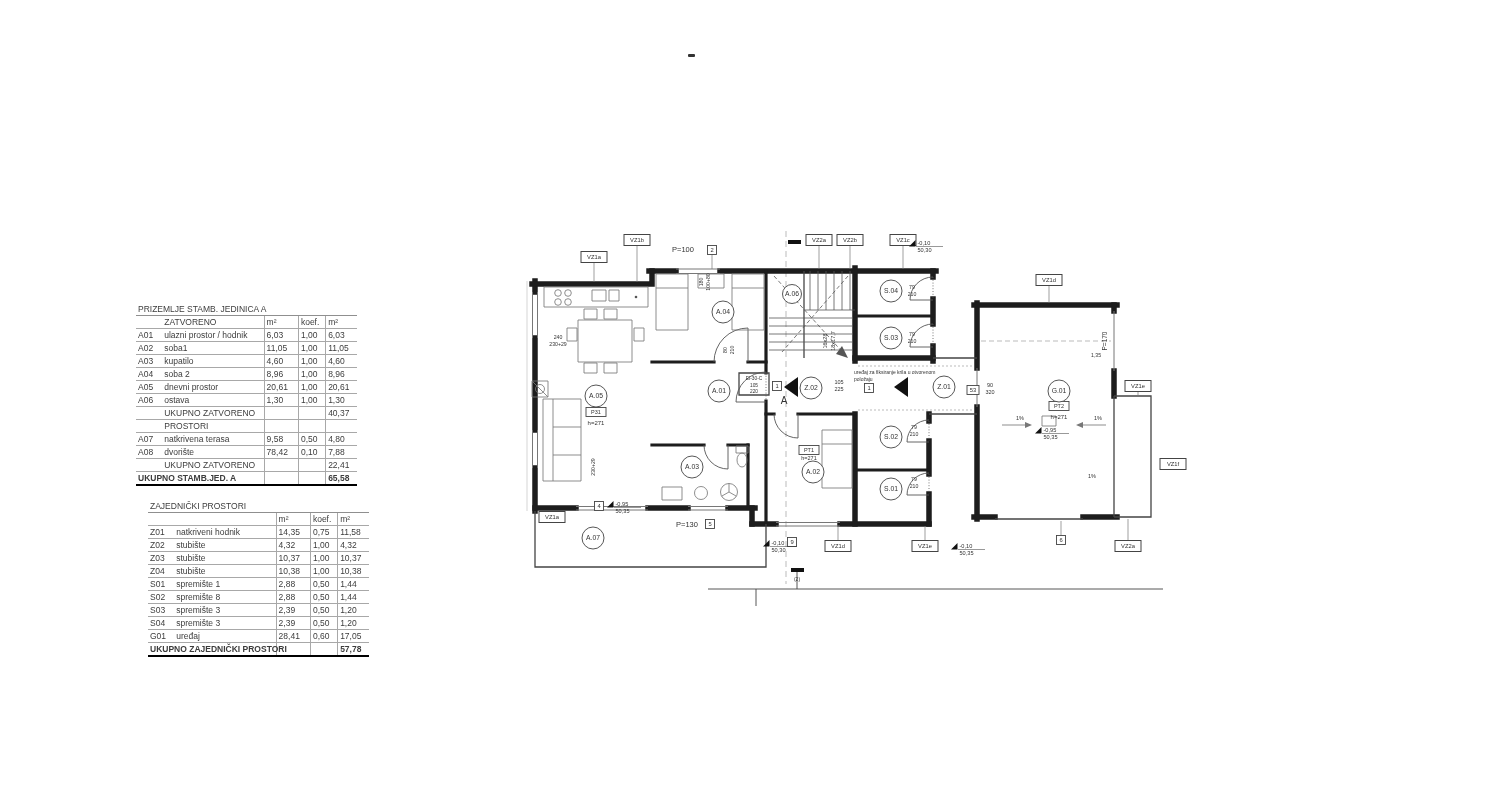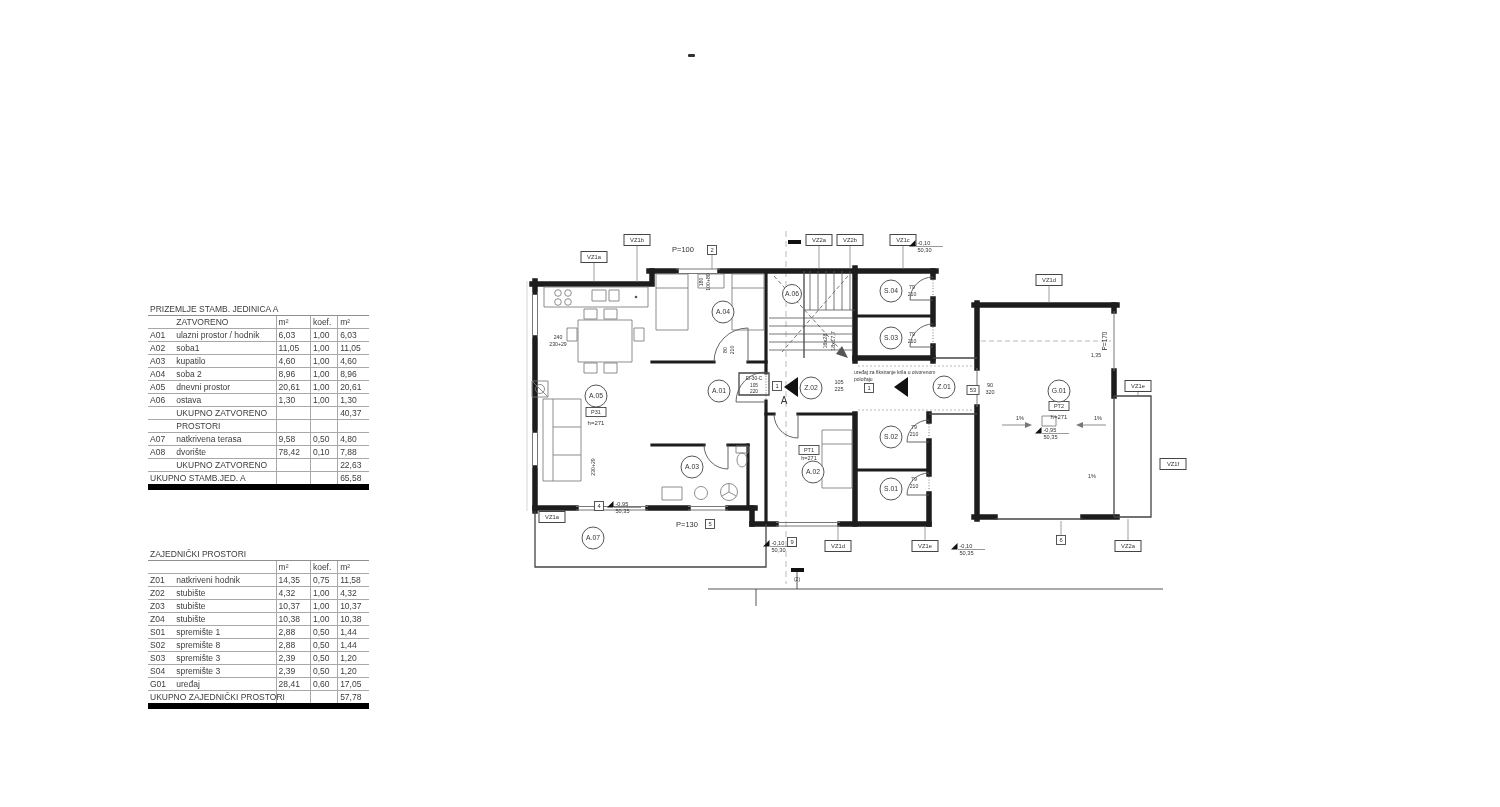--- a/index.html
+++ b/index.html
@@ -5,31 +5,31 @@
   html,body{margin:0;padding:0}
   body{width:1500px;height:807px;background:#ffffff;position:relative;
        font-family:"Liberation Sans",sans-serif;color:#3a3a3a;overflow:hidden}
   .tbl{position:absolute;width:221px}
   .tbl table{border-collapse:collapse;table-layout:fixed;width:100%;
              font-size:8.5px;color:#3c3c3c}
   .tbl td{padding:0 2px;height:12px;line-height:11px;white-space:nowrap;
           overflow:visible;border-bottom:1px solid #a8a8a8;vertical-align:middle}
   .tbl td:nth-child(n+3){border-left:1px solid #a8a8a8}
   .tbl tr.title-row td{border-bottom:1px solid #8f8f8f;border-left:none}
-  .tbl tr.total td{font-weight:normal;border-bottom:6px solid #000000}
+  .tbl tr.total td{font-weight:bold;border-bottom:2px solid #000000}
   #plan-wrap{position:absolute;left:516px;top:225px;width:680px;height:390px}
   svg{font-family:"Liberation Sans",sans-serif}
   svg text{fill:#333}
   .speck{position:absolute;left:688px;top:54px;width:7px;height:3px;
          background:#333;border-radius:1px}
 </style>
 </head>
 <body>
 
-<div class="tbl" style="left:148px;top:303px">
+<div class="tbl" style="left:136px;top:303px">
   <table>
     <colgroup>
         <col style="width:26px">
         <col style="width:101px">
         <col style="width:34px">
         <col style="width:27px">
         <col style="width:31px">
       </colgroup>
     <tbody>
       <tr class="title-row">
@@ -112,34 +112,34 @@
         <td>dvorište</td>
         <td>78,42</td>
         <td>0,10</td>
         <td>7,88</td>
       </tr>
         <tr class="sum">
         <td></td>
         <td>UKUPNO ZATVORENO</td>
         <td></td>
         <td></td>
-        <td>22,63</td>
+        <td>22,41</td>
       </tr>
         <tr class="total">
         <td>UKUPNO STAMB.JED. A</td>
         <td></td>
         <td></td>
         <td></td>
         <td>65,58</td>
       </tr>
       </tbody>
   </table>
 </div>
 
-<div class="tbl" style="left:148px;top:548px">
+<div class="tbl" style="left:148px;top:500px">
   <table>
     <colgroup>
         <col style="width:26px">
         <col style="width:101px">
         <col style="width:34px">
         <col style="width:27px">
         <col style="width:31px">
       </colgroup>
     <tbody>
       <tr class="title-row">

